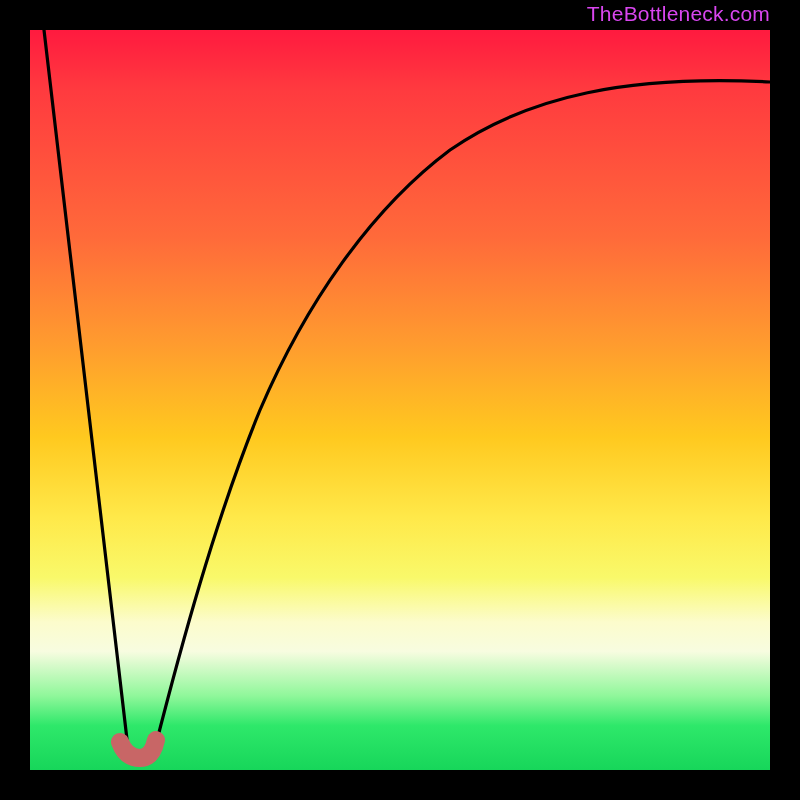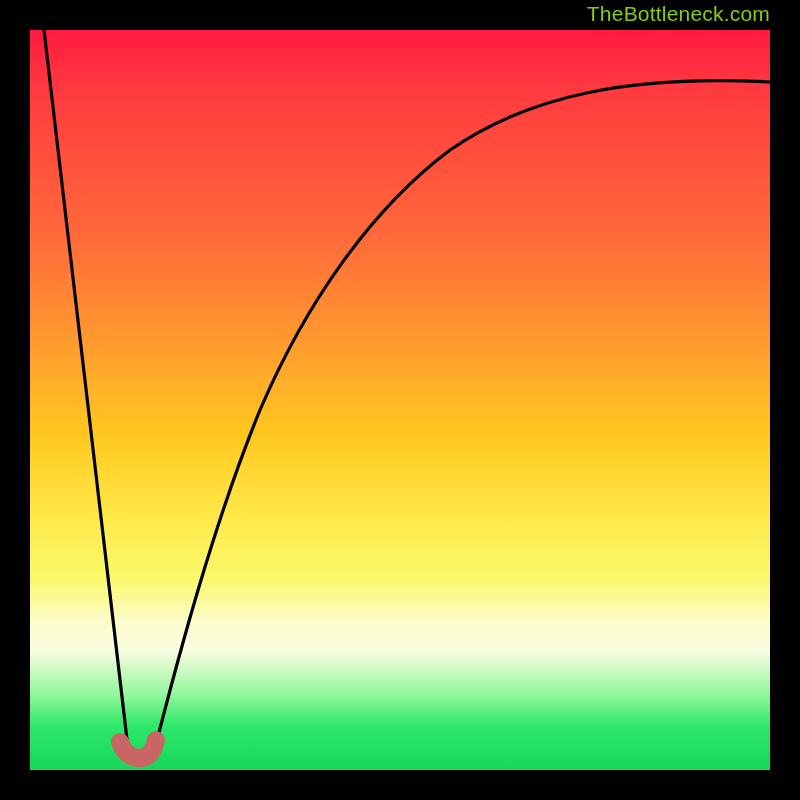--- a/index.html
+++ b/index.html
@@ -39,21 +39,21 @@
       #f7fce0 84%,
       #8ff79a 90%,
       #2ee86a 94%,
       #17d65a 100%
     );
   }
   .attribution {
     position: absolute;
     top: 2px;
     right: 30px;
-    color: #84cc16;
+    color: #d946ef;
     font-size: 21px;
     font-weight: 500;
     letter-spacing: 0.2px;
   }
   svg.curves {
     position: absolute;
     left: 30px;
     top: 30px;
     width: 740px;
     height: 740px;

